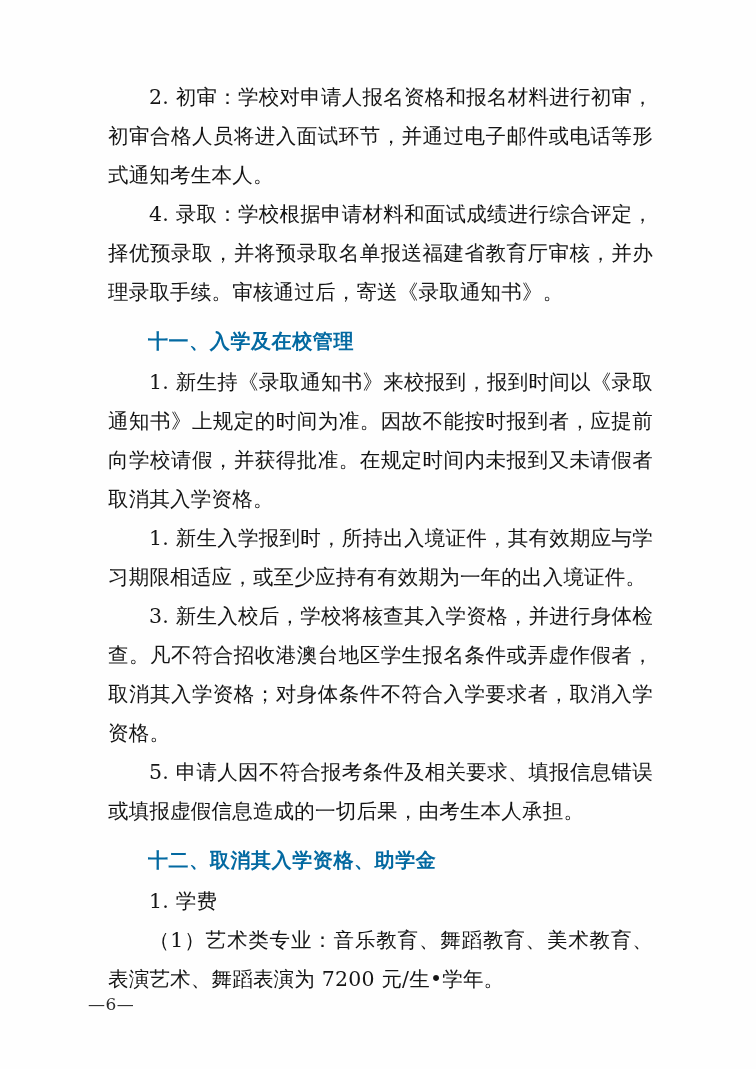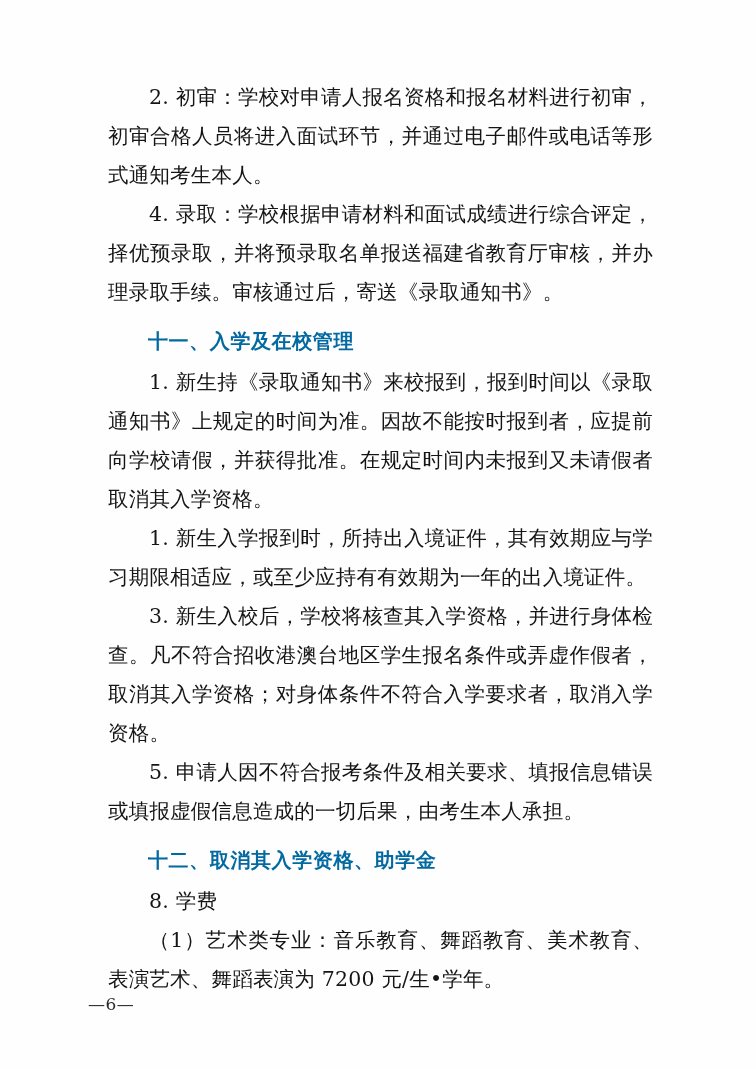--- a/index.html
+++ b/index.html
@@ -62,19 +62,19 @@
 
     <p class="heading">十一、入学及在校管理</p>
 
     <p class="para">1. 新生持《录取通知书》来校报到，报到时间以《录取通知书》上规定的时间为准。因故不能按时报到者，应提前向学校请假，并获得批准。在规定时间内未报到又未请假者取消其入学资格。</p>
     <p class="para">1. 新生入学报到时，所持出入境证件，其有效期应与学习期限相适应，或至少应持有有效期为一年的出入境证件。</p>
     <p class="para">3. 新生入校后，学校将核查其入学资格，并进行身体检查。凡不符合招收港澳台地区学生报名条件或弄虚作假者，取消其入学资格；对身体条件不符合入学要求者，取消入学资格。</p>
     <p class="para">5. 申请人因不符合报考条件及相关要求、填报信息错误或填报虚假信息造成的一切后果，由考生本人承担。</p>
 
     <p class="heading">十二、取消其入学资格、助学金</p>
 
-    <p class="para">8. 学费</p>
+    <p class="para">1. 学费</p>
     <p class="para">（1）艺术类专业：音乐教育、舞蹈教育、美术教育、表演艺术、舞蹈表演为 7200 元/生•学年。</p>
 
   </div>
 
   <div class="footer">—6—</div>
 </div>
 
 </body></html>

